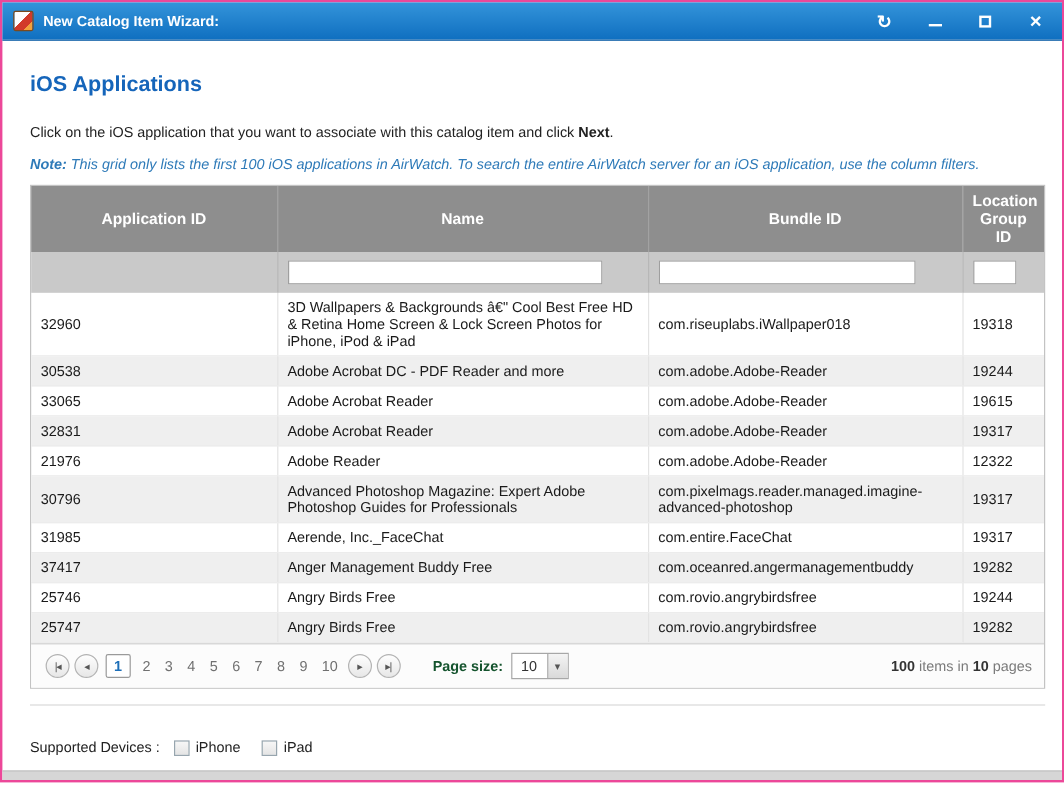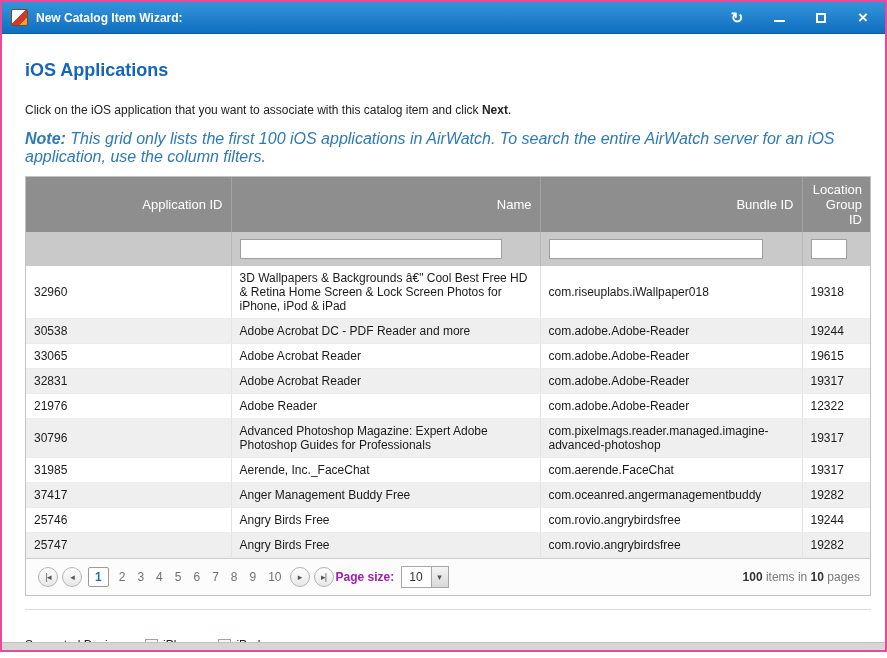--- a/index.html
+++ b/index.html
@@ -28,28 +28,28 @@
   .win-btn { color:#fff; cursor:pointer; display:flex; align-items:center; justify-content:center; width:16px; height:16px; }
   .glyph-refresh { font-size:15px; font-weight:bold; }
   .glyph-min { width:11px; height:2px; background:#fff; margin-top:6px; }
   .glyph-max { width:10px; height:10px; border:2px solid #fff; }
   .glyph-close { font-size:17px; font-weight:bold; line-height:1; }
   
   .content { flex:1 1 auto; padding:0 14px 0 23px; overflow:hidden;border-radius:20px; }
   .page-title { color:#1565ba; font-size:18px; font-weight:bold; margin-top:26px; }
   .instruction { margin-top:22px; font-size:12px; color:#222; }
   .instruction b { font-weight:bold; }
-  .note { margin-top:13px; font-size:16px; font-style:italic; color:#2e7ab8; }
+  .note { margin-top:13px; font-size:12px; font-style:italic; color:#2e7ab8; }
   .note b { font-weight:bold; }
   
   .grid { margin-top:10px; border:1px solid #c3c3c3; }
   table { width:100%; border-collapse:collapse; table-layout:fixed; font-size:12px; }
   thead tr.header-row th {
-    background:#8e8e8e; color:#fff; font-weight:normal; font-size:13px;
-    text-align:right; padding:5px 8px; height:40px; vertical-align:middle;
+    background:#8e8e8e; color:#fff; font-weight:bold; font-size:13px;
+    text-align:center; padding:5px 8px; height:40px; vertical-align:middle;
     border-right:1px solid #a2a2a2;
   }
   thead tr.header-row th:last-child { border-right:none; }
   thead tr.filter-row th {
     background:#c9c9c9; padding:5px 8px; height:34px;
     border-right:1px solid #b7b7b7; text-align:left;
   }
   thead tr.filter-row th:last-child { border-right:none; }
   .filter-input {
     height:20px; border:1px solid #9f9f9f; background:#fff; width:100%;
@@ -73,21 +73,21 @@
     width:20px; height:20px; border:1px solid #b3b3b3; border-radius:10px;
     background:linear-gradient(#fefefe,#e7e7e7); color:#555;
     display:inline-flex; align-items:center; justify-content:center;
     font-size:9px; margin:0 2px; cursor:pointer; letter-spacing:-1px;
   }
   .page-num { color:#707070; margin:0 6px; cursor:pointer; }
   .page-num.current {
     border:1px solid #9a9a9a; background:#fff; color:#1e6fb8;
     padding:2px 6px; border-radius:2px; margin:0 4px; font-weight:bold;
   }
-  .page-size-label { font-weight:bold; color:#a21caf; margin-left:0; margin-right:7px; }
+  .page-size-label { font-weight:bold; color:#14532d; margin-left:25px; margin-right:7px; }
   .page-size-select {
     display:inline-flex; align-items:center; border:1px solid #a7a7a7;
     background:#fff; height:22px; cursor:pointer;
   }
   .page-size-value { padding:0 8px 0 7px; color:#333; }
   .dd-arrow {
     width:17px; height:100%; display:inline-flex; align-items:center; justify-content:center;
     background:linear-gradient(#f4f4f4,#d9d9d9); border-left:1px solid #a7a7a7;
     color:#555; font-size:9px;
   }
@@ -194,21 +194,21 @@
           </tr>
           <tr>
             <td>30796</td>
             <td>Advanced Photoshop Magazine: Expert Adobe Photoshop Guides for Professionals</td>
             <td>com.pixelmags.reader.managed.imagine-advanced-photoshop</td>
             <td>19317</td>
           </tr>
           <tr>
             <td>31985</td>
             <td>Aerende, Inc._FaceChat</td>
-            <td>com.aerende.FaceChat</td>
+            <td>com.entire.FaceChat</td>
             <td>19317</td>
           </tr>
           <tr>
             <td>37417</td>
             <td>Anger Management Buddy Free</td>
             <td>com.oceanred.angermanagementbuddy</td>
             <td>19282</td>
           </tr>
           <tr>
             <td>25746</td>

